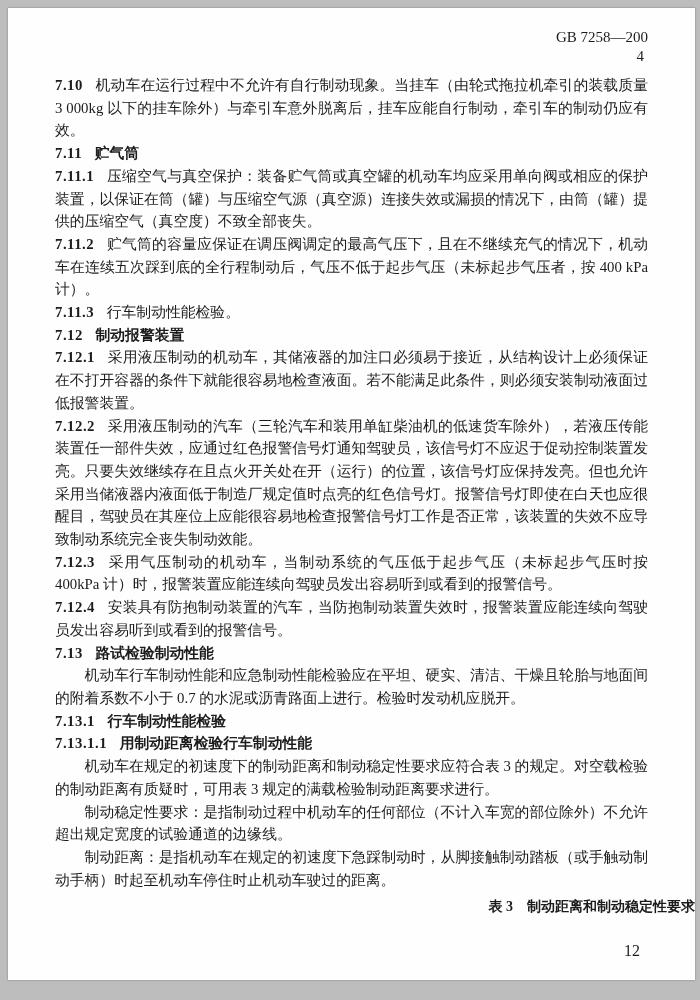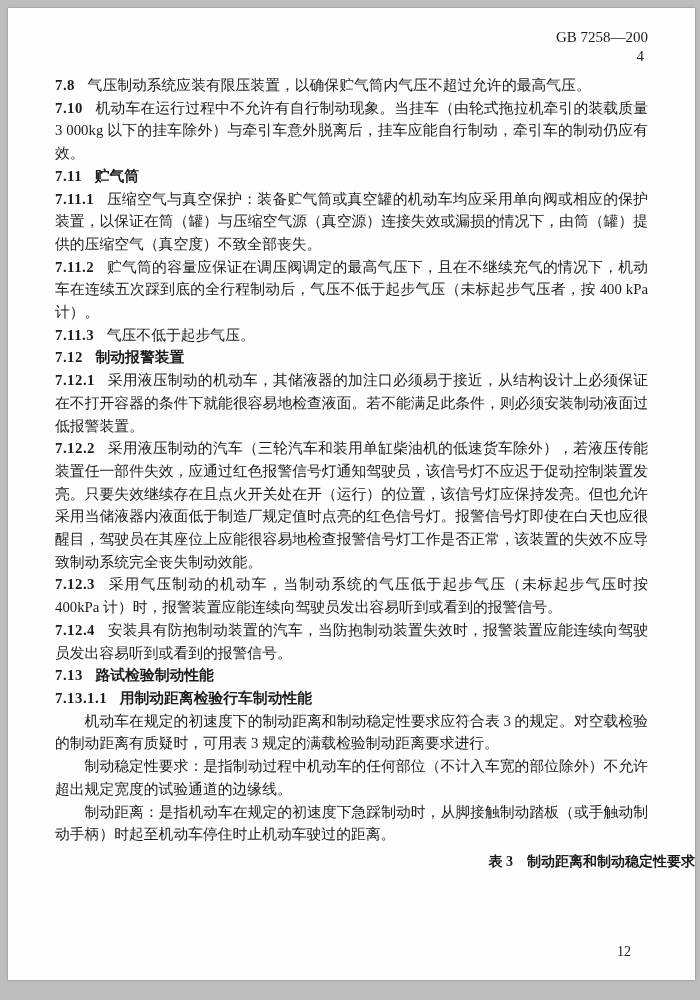--- a/index.html
+++ b/index.html
@@ -37,47 +37,48 @@
   .para.heading{font-weight:bold;text-align:left;}
   .para.indent{text-indent:2em;}
   .table-caption{
     margin:7px 0 5px 14px;
     text-align:right;
     font-weight:bold;
     font-size:14px;
   }
   .page-number{
     position:absolute;
-    right:64px;bottom:20px;
-    font-size:14px;
+    right:55px;bottom:20px;
+    font-size:16px;
   }
 </style>
 </head>
 <body>
 
 <div class="page">
 
   <div class="page-header">
     <div>GB 7258—200</div>
     <div class="code-cont">4</div>
   </div>
 
   <div class="doc-body" id="paragraphs">
-      <p class="para clause"><span class="num">7.8</span><span>气压制动系统应装有限压装置，以确保贮气筒内气压不超过允许的最高气压。</span></p>
       <p class="para clause"><span class="num">7.10</span><span>机动车在运行过程中不允许有自行制动现象。当挂车（由轮式拖拉机牵引的装载质量 3 000kg 以下的挂车除外）与牵引车意外脱离后，挂车应能自行制动，牵引车的制动仍应有效。</span></p>
       <p class="para heading"><span class="num">7.11</span><span>贮气筒</span></p>
       <p class="para clause"><span class="num">7.11.1</span><span>压缩空气与真空保护：装备贮气筒或真空罐的机动车均应采用单向阀或相应的保护装置，以保证在筒（罐）与压缩空气源（真空源）连接失效或漏损的情况下，由筒（罐）提供的压缩空气（真空度）不致全部丧失。</span></p>
       <p class="para clause"><span class="num">7.11.2</span><span>贮气筒的容量应保证在调压阀调定的最高气压下，且在不继续充气的情况下，机动车在连续五次踩到底的全行程制动后，气压不低于起步气压（未标起步气压者，按 400 kPa 计）。</span></p>
-      <p class="para clause"><span class="num">7.11.3</span><span>气压不低于起步气压。</span></p>
+      <p class="para clause"><span class="num">7.11.3</span><span>行车制动性能检验。</span></p>
       <p class="para heading"><span class="num">7.12</span><span>制动报警装置</span></p>
       <p class="para clause"><span class="num">7.12.1</span><span>采用液压制动的机动车，其储液器的加注口必须易于接近，从结构设计上必须保证在不打开容器的条件下就能很容易地检查液面。若不能满足此条件，则必须安装制动液面过低报警装置。</span></p>
       <p class="para clause"><span class="num">7.12.2</span><span>采用液压制动的汽车（三轮汽车和装用单缸柴油机的低速货车除外），若液压传能装置任一部件失效，应通过红色报警信号灯通知驾驶员，该信号灯不应迟于促动控制装置发亮。只要失效继续存在且点火开关处在开（运行）的位置，该信号灯应保持发亮。但也允许采用当储液器内液面低于制造厂规定值时点亮的红色信号灯。报警信号灯即使在白天也应很醒目，驾驶员在其座位上应能很容易地检查报警信号灯工作是否正常，该装置的失效不应导致制动系统完全丧失制动效能。</span></p>
       <p class="para clause"><span class="num">7.12.3</span><span>采用气压制动的机动车，当制动系统的气压低于起步气压（未标起步气压时按 400kPa 计）时，报警装置应能连续向驾驶员发出容易听到或看到的报警信号。</span></p>
       <p class="para clause"><span class="num">7.12.4</span><span>安装具有防抱制动装置的汽车，当防抱制动装置失效时，报警装置应能连续向驾驶员发出容易听到或看到的报警信号。</span></p>
       <p class="para heading"><span class="num">7.13</span><span>路试检验制动性能</span></p>
+      <p class="para indent"><span>机动车行车制动性能和应急制动性能检验应在平坦、硬实、清洁、干燥且轮胎与地面间的附着系数不小于 0.7 的水泥或沥青路面上进行。检验时发动机应脱开。</span></p>
+      <p class="para heading"><span class="num">7.13.1</span><span>行车制动性能检验</span></p>
       <p class="para heading"><span class="num">7.13.1.1</span><span>用制动距离检验行车制动性能</span></p>
       <p class="para indent"><span>机动车在规定的初速度下的制动距离和制动稳定性要求应符合表 3 的规定。对空载检验的制动距离有质疑时，可用表 3 规定的满载检验制动距离要求进行。</span></p>
       <p class="para indent"><span>制动稳定性要求：是指制动过程中机动车的任何部位（不计入车宽的部位除外）不允许超出规定宽度的试验通道的边缘线。</span></p>
       <p class="para indent"><span>制动距离：是指机动车在规定的初速度下急踩制动时，从脚接触制动踏板（或手触动制动手柄）时起至机动车停住时止机动车驶过的距离。</span></p>
     </div>
 
   <div class="table-caption">表 3　制动距离和制动稳定性要求</div>
 
   <div class="page-number">12</div>
 

